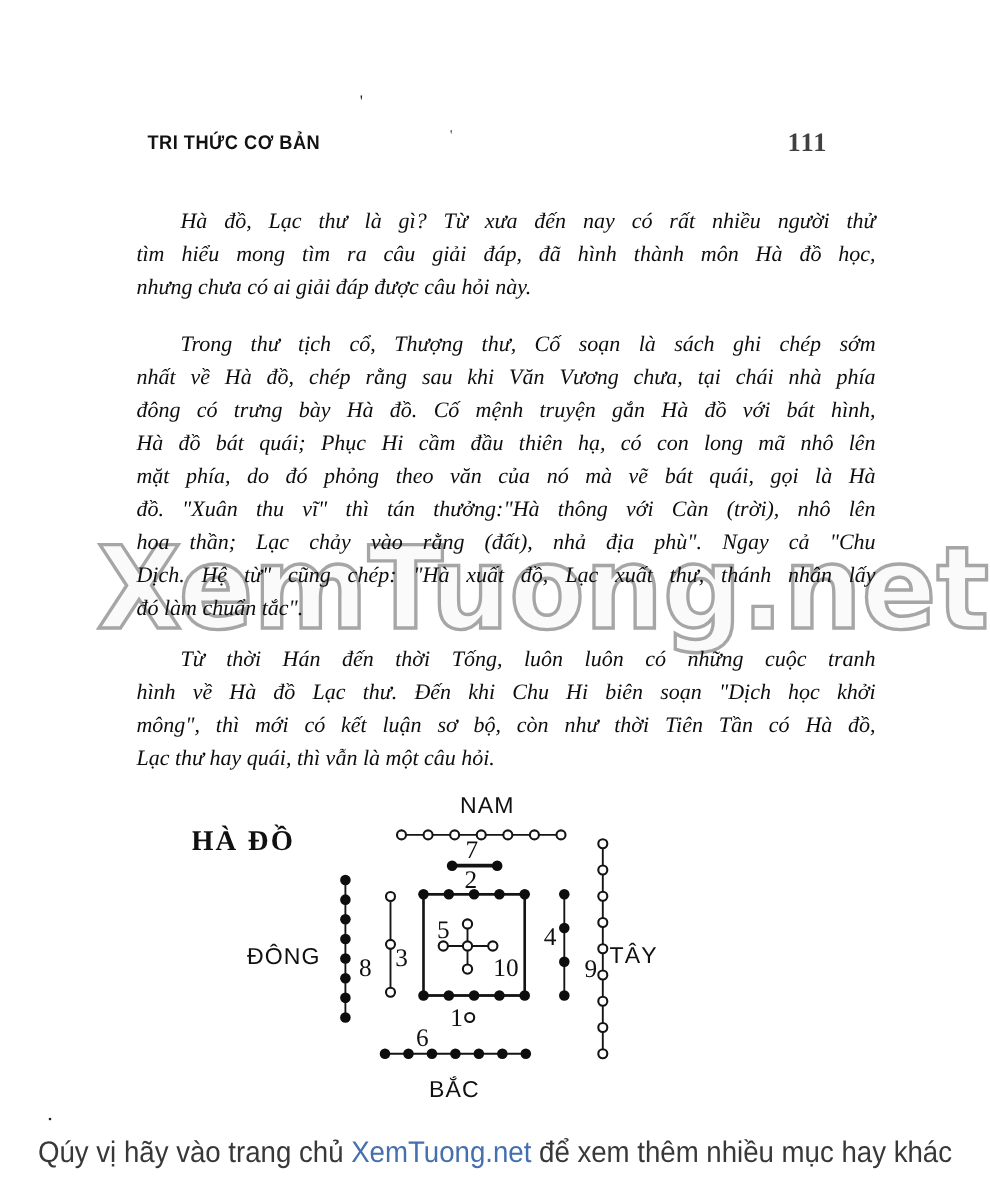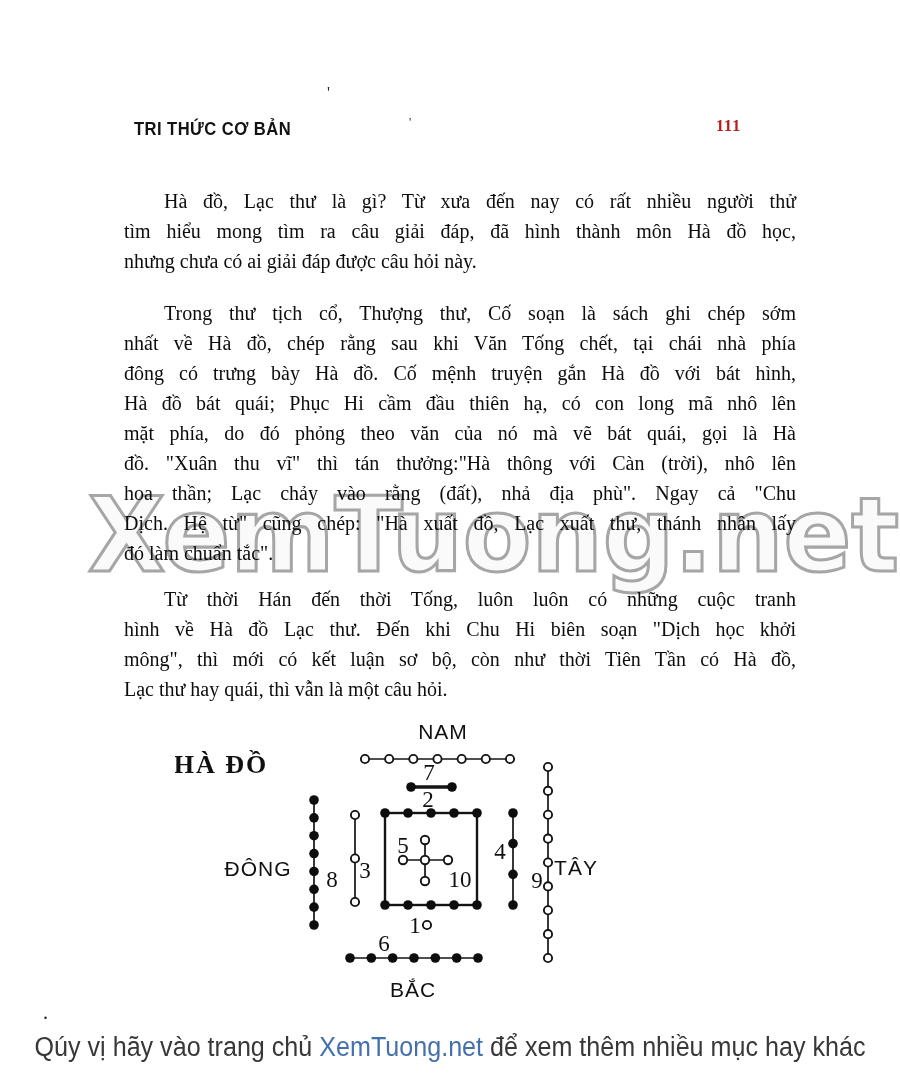--- a/index.html
+++ b/index.html
@@ -7,35 +7,35 @@
     width:900px;height:1085px;position:relative;background:#ffffff;
     font-family:"Liberation Serif", serif;color:#101010;overflow:hidden;
   }
   
   .header-title{
     position:absolute;left:134px;top:119px;font-family:"Liberation Sans",sans-serif;
     font-size:18px;font-weight:bold;letter-spacing:0.5px;color:#121212;
     transform:scaleX(0.92);transform-origin:left center;white-space:nowrap;
   }
   .page-number{
-    position:absolute;left:716px;top:117px;font-size:16px;font-weight:bold;color:#b91c1c;
+    position:absolute;left:716px;top:117px;font-size:24px;font-weight:bold;color:#404040;
     letter-spacing:1px;
   }
   .artifact{position:absolute;color:#222;font-size:16px;line-height:1;}
   .tick-a{left:327px;top:85px;}
   .tick-b{left:409px;top:116px;font-size:12px;}
   .dot-c{left:43px;top:1002px;font-size:20px;}
   
   .body-text{
     position:absolute;left:124px;top:186px;width:672px;z-index:2;
     font-size:20px;line-height:30px;color:#0d0d0d;
   }
   .para{margin:0 0 16px 0;}
   .para:first-child{margin-bottom:22px;}
-  .line{text-align:justify;text-align-last:justify;white-space:normal;height:30px;overflow:visible;}
+  .line{text-align:justify;text-align-last:justify;white-space:normal;height:30px;overflow:visible;font-style:italic;}
   .line.last{text-align-last:auto;}
   .para .line:first-child{text-indent:40px;}
   
   .watermark{
     position:absolute;left:88px;top:474px;width:740px;z-index:1;
     font-family:"DejaVu Sans",sans-serif;font-weight:bold;font-size:100px;
     letter-spacing:0px;color:rgba(240,240,240,0.35);
     -webkit-text-stroke:3px #a6a6a6;white-space:nowrap;
     transform:scaleY(1.04);transform-origin:left top;
   }
@@ -70,21 +70,21 @@
 <div class="watermark">XemTuong.net</div>
 
 <div class="body-text">
     <div class="para">
       <div class="line">Hà đồ, Lạc thư là gì? Từ xưa đến nay có rất nhiều người thử</div>
       <div class="line">tìm hiểu mong tìm ra câu giải đáp, đã hình thành môn Hà đồ học,</div>
       <div class="line last">nhưng chưa có ai giải đáp được câu hỏi này.</div>
     </div>
     <div class="para">
       <div class="line">Trong thư tịch cổ, Thượng thư, Cố soạn là sách ghi chép sớm</div>
-      <div class="line">nhất về Hà đồ, chép rằng sau khi Văn Tống chết, tại chái nhà phía</div>
+      <div class="line">nhất về Hà đồ, chép rằng sau khi Văn Vương chưa, tại chái nhà phía</div>
       <div class="line">đông có trưng bày Hà đồ. Cố mệnh truyện gắn Hà đồ với bát hình,</div>
       <div class="line">Hà đồ bát quái; Phục Hi cầm đầu thiên hạ, có con long mã nhô lên</div>
       <div class="line">mặt phía, do đó phỏng theo văn của nó mà vẽ bát quái, gọi là Hà</div>
       <div class="line">đồ. "Xuân thu vĩ" thì tán thưởng:"Hà thông với Càn (trời), nhô lên</div>
       <div class="line">hoa thần; Lạc chảy vào rằng (đất), nhả địa phù". Ngay cả "Chu</div>
       <div class="line">Dịch. Hệ từ" cũng chép: "Hà xuất đồ, Lạc xuất thư, thánh nhân lấy</div>
       <div class="line last">đó làm chuẩn tắc".</div>
     </div>
     <div class="para">
       <div class="line">Từ thời Hán đến thời Tống, luôn luôn có những cuộc tranh</div>

